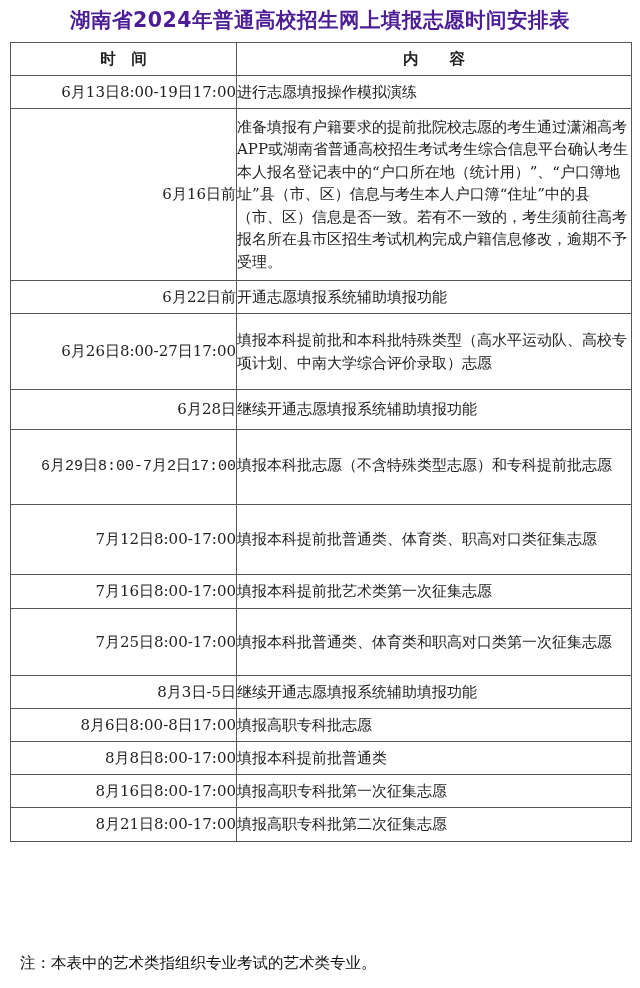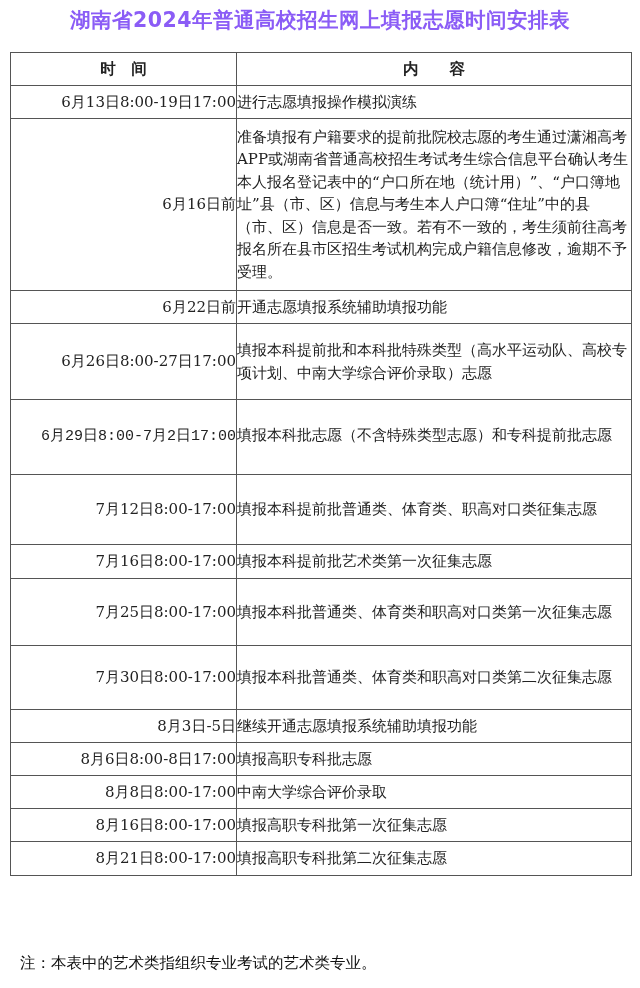--- a/index.html
+++ b/index.html
@@ -1,21 +1,21 @@
 <!DOCTYPE html>
 <html><head>
 <meta charset="utf-8">
 <style>
   html,body{margin:0;padding:0;background:#fff;}
   body{width:640px;height:988px;position:relative;overflow:hidden;color:#222;
        font-family:"DejaVu Serif","Liberation Serif",serif;}
   .title{position:absolute;left:0;top:6px;width:640px;text-align:center;
-         font-size:20.5px;font-weight:bold;letter-spacing:0.5px;color:#8b5cf6;
+         font-size:20.5px;font-weight:bold;letter-spacing:0.5px;color:#4c1d95;
          font-family:"DejaVu Sans","Liberation Sans",sans-serif;}
-  table.sched{position:absolute;left:10px;top:52px;width:621px;border-collapse:collapse;table-layout:fixed;}
+  table.sched{position:absolute;left:10px;top:42px;width:621px;border-collapse:collapse;table-layout:fixed;}
   table.sched td, table.sched th{border:1.4px solid #555;padding:0;font-size:15px;line-height:22.5px;}
   table.sched th{font-weight:bold;height:32px;text-align:center;
                  font-family:"DejaVu Sans","Liberation Sans",sans-serif;font-size:15.5px;}
   col.c-time{width:226px;}
   col.c-content{width:395px;}
   td.time{text-align:right;padding:0 4px;}
   td.content{text-align:left;padding:0 6px 0 7px;}
   .note{position:absolute;left:20px;top:953px;font-size:15.5px;color:#111;
         font-family:"DejaVu Sans","Liberation Sans",sans-serif;}
 </style>
@@ -45,51 +45,51 @@
         <td class="content">准备填报有户籍要求的提前批院校志愿的考生通过潇湘高考APP或湖南省普通高校招生考试考生综合信息平台确认考生本人报名登记表中的“户口所在地（统计用）”、“户口簿地址”县（市、区）信息与考生本人户口簿“住址”中的县（市、区）信息是否一致。若有不一致的，考生须前往高考报名所在县市区招生考试机构完成户籍信息修改，逾期不予受理。</td>
       </tr>
       <tr style="height: 33px;">
         <td class="time">6月22日前</td>
         <td class="content">开通志愿填报系统辅助填报功能</td>
       </tr>
       <tr style="height: 76px;">
         <td class="time">6月26日8:00-27日17:00</td>
         <td class="content">填报本科提前批和本科批特殊类型（高水平运动队、高校专项计划、中南大学综合评价录取）志愿</td>
       </tr>
+      <tr style="height: 40px;">
+        <td class="time">6月28日</td>
+        <td class="content">继续开通志愿填报系统辅助填报功能</td>
+      </tr>
       <tr style="height: 75px; font-family: Liberation Mono, monospace;">
         <td class="time">6月29日8:00-7月2日17:00</td>
         <td class="content">填报本科批志愿（不含特殊类型志愿）和专科提前批志愿</td>
       </tr>
       <tr style="height: 70px;">
         <td class="time">7月12日8:00-17:00</td>
         <td class="content">填报本科提前批普通类、体育类、职高对口类征集志愿</td>
       </tr>
       <tr style="height: 34px;">
         <td class="time">7月16日8:00-17:00</td>
         <td class="content">填报本科提前批艺术类第一次征集志愿</td>
       </tr>
       <tr style="height: 67px;">
         <td class="time">7月25日8:00-17:00</td>
         <td class="content">填报本科批普通类、体育类和职高对口类第一次征集志愿</td>
       </tr>
-      <tr style="height: 64px;">
-        <td class="time">7月30日8:00-17:00</td>
-        <td class="content">填报本科批普通类、体育类和职高对口类第二次征集志愿</td>
-      </tr>
       <tr style="height: 33px;">
         <td class="time">8月3日-5日</td>
         <td class="content">继续开通志愿填报系统辅助填报功能</td>
       </tr>
       <tr style="height: 33px;">
         <td class="time">8月6日8:00-8日17:00</td>
         <td class="content">填报高职专科批志愿</td>
       </tr>
       <tr style="height: 33px;">
         <td class="time">8月8日8:00-17:00</td>
-        <td class="content">中南大学综合评价录取</td>
+        <td class="content">填报本科提前批普通类</td>
       </tr>
       <tr style="height: 33px;">
         <td class="time">8月16日8:00-17:00</td>
         <td class="content">填报高职专科批第一次征集志愿</td>
       </tr>
       <tr style="height: 34px;">
         <td class="time">8月21日8:00-17:00</td>
         <td class="content">填报高职专科批第二次征集志愿</td>
       </tr>
     </tbody>

